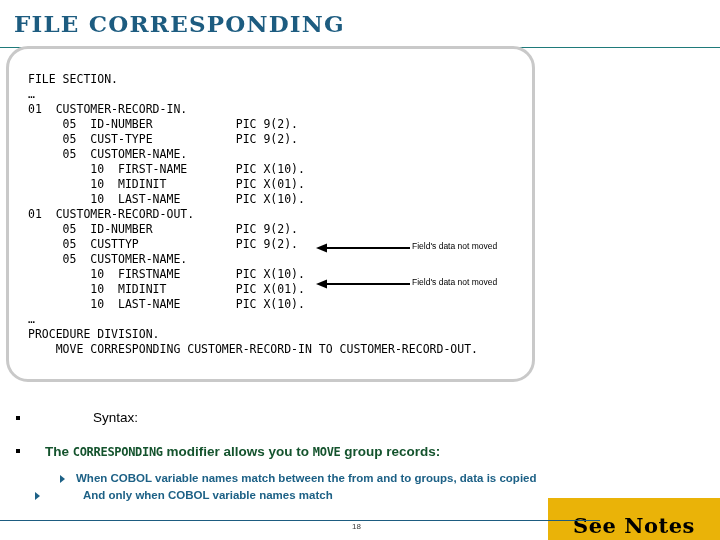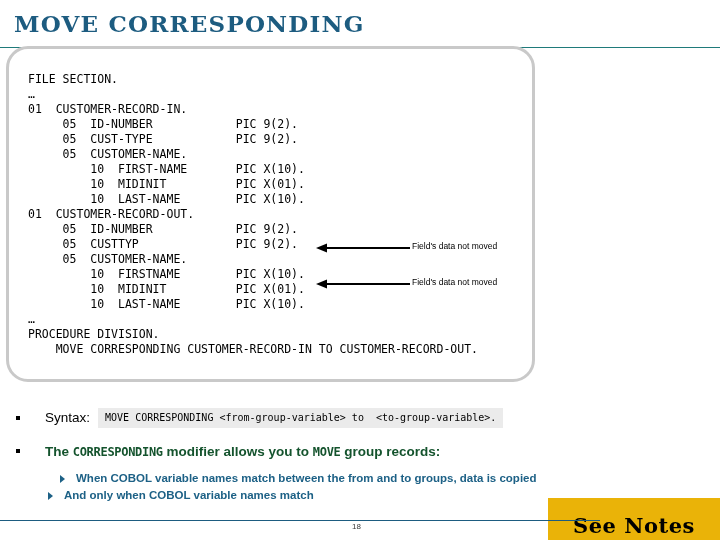--- a/index.html
+++ b/index.html
@@ -88,21 +88,21 @@
     align-items: flex-start;
   }
   .sq-bullet {
     width: 4px;
     height: 4px;
     background: #000000;
     margin-top: 7px;
     margin-right: 0px;
     flex: none;
   }
-  #bullet-syntax { left: 16px; top: 408px; }
+  #bullet-syntax { left: 16px; top: 408px; gap: 48px; }
   #bullet-syntax .sq-bullet { margin-top: 8px; }
   #bullet-corr   { left: 16px; top: 442px; }
 
   .syntax-label {
     margin-left: 25px;
     font-size: 13.5px;
     color: #000000;
     white-space: pre;
     line-height: 20px;
   }
@@ -150,21 +150,21 @@
   }
   .sub-text {
     margin-left: 11px;
     font-size: 11.5px;
     font-weight: bold;
     color: #1d6186;
     white-space: pre;
     line-height: 16px;
   }
   #sub-1 { left: 60px; top: 470px; }
-  #sub-2 { left: 48px; top: 487px; }
+  #sub-2 { left: 35px; top: 487px; gap: 32px; }
 
   
   #see-notes-box {
     position: absolute;
     left: 548px;
     top: 498px;
     width: 172px;
     height: 54px;
     background: #eab308;
     display: flex;
@@ -194,21 +194,21 @@
     left: 352px;
     top: 522px;
     font-size: 8px;
     color: #3a3a3a;
     white-space: pre;
   }
 </style>
 </head>
 <body>
 
-<div id="slide-title">MOVE CORRESPONDING</div>
+<div id="slide-title">FILE CORRESPONDING</div>
 
 <div id="header-rule"></div>
 
 <div id="code-panel"></div>
 
 <pre id="code-listing">FILE SECTION.
 …
 01  CUSTOMER-RECORD-IN.
      05  ID-NUMBER            PIC 9(2).
      05  CUST-TYPE            PIC 9(2).
@@ -239,21 +239,20 @@
   <svg width="96" height="12" viewBox="0 0 96 12" aria-hidden="true">
     <line x1="10" y1="6" x2="94" y2="6" stroke="#000000" stroke-width="2.2"></line>
     <polygon points="0,6 11,1.5 11,10.5" fill="#000000"></polygon>
   </svg>
   <span class="annot-label">Field's data not moved</span>
 </div>
 
 <div class="bullet-row" id="bullet-syntax">
   <span class="sq-bullet"></span>
   <span class="syntax-label">Syntax:</span>
-  <span id="syntax-code-box">MOVE CORRESPONDING &lt;from-group-variable&gt; to  &lt;to-group-variable&gt;.</span>
 </div>
 
 <div class="bullet-row" id="bullet-corr">
   <span class="sq-bullet"></span>
   <span class="corr-text"><span>The </span><span class="mono">CORRESPONDING</span><span> modifier allows you to </span><span class="mono">MOVE</span><span> group records:</span></span>
 </div>
 
 <div class="sub-row" id="sub-1">
   <span class="tri"></span>
   <span class="sub-text">When COBOL variable names match between the from and to groups, data is copied</span>

